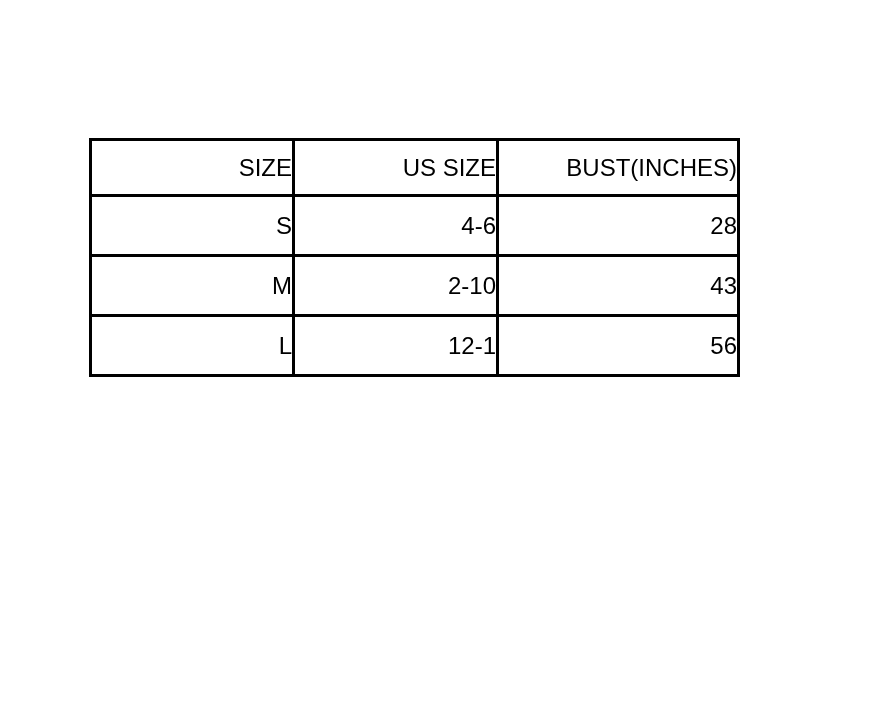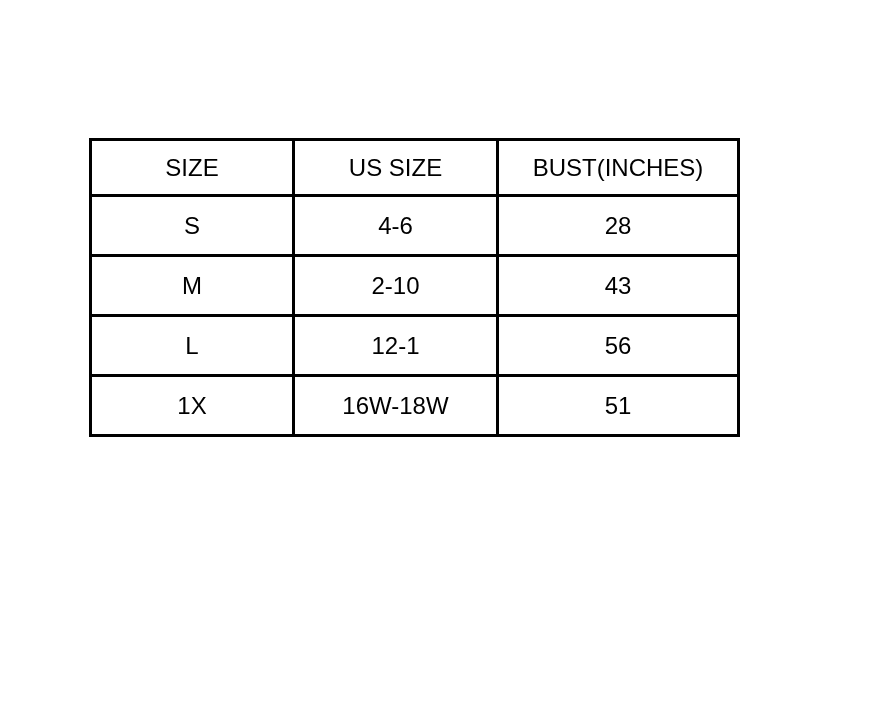--- a/index.html
+++ b/index.html
@@ -21,21 +21,21 @@
     border-collapse: collapse;
     table-layout: fixed;
     background: #ffffff;
   }
   table.size-chart col.c1 { width: 203px; }
   table.size-chart col.c2 { width: 204px; }
   table.size-chart col.c3 { width: 241px; }
   table.size-chart th,
   table.size-chart td {
     border: 3px solid #000000;
-    text-align: center;
+    text-align: right;
     vertical-align: middle;
     padding: 0;
     color: #000000;
     font-size: 24px;
     font-weight: 400;
     line-height: 1;
     white-space: nowrap;
   }
   table.size-chart thead th { height: 53px; }
   table.size-chart tbody td { height: 57px; }
@@ -65,19 +65,14 @@
     <tr>
       <td>M</td>
       <td>2-10</td>
       <td>43</td>
     </tr>
     <tr>
       <td>L</td>
       <td>12-1</td>
       <td>56</td>
     </tr>
-    <tr>
-      <td>1X</td>
-      <td>16W-18W</td>
-      <td>51</td>
-    </tr>
   </tbody>
 </table>
 
 </body></html>

